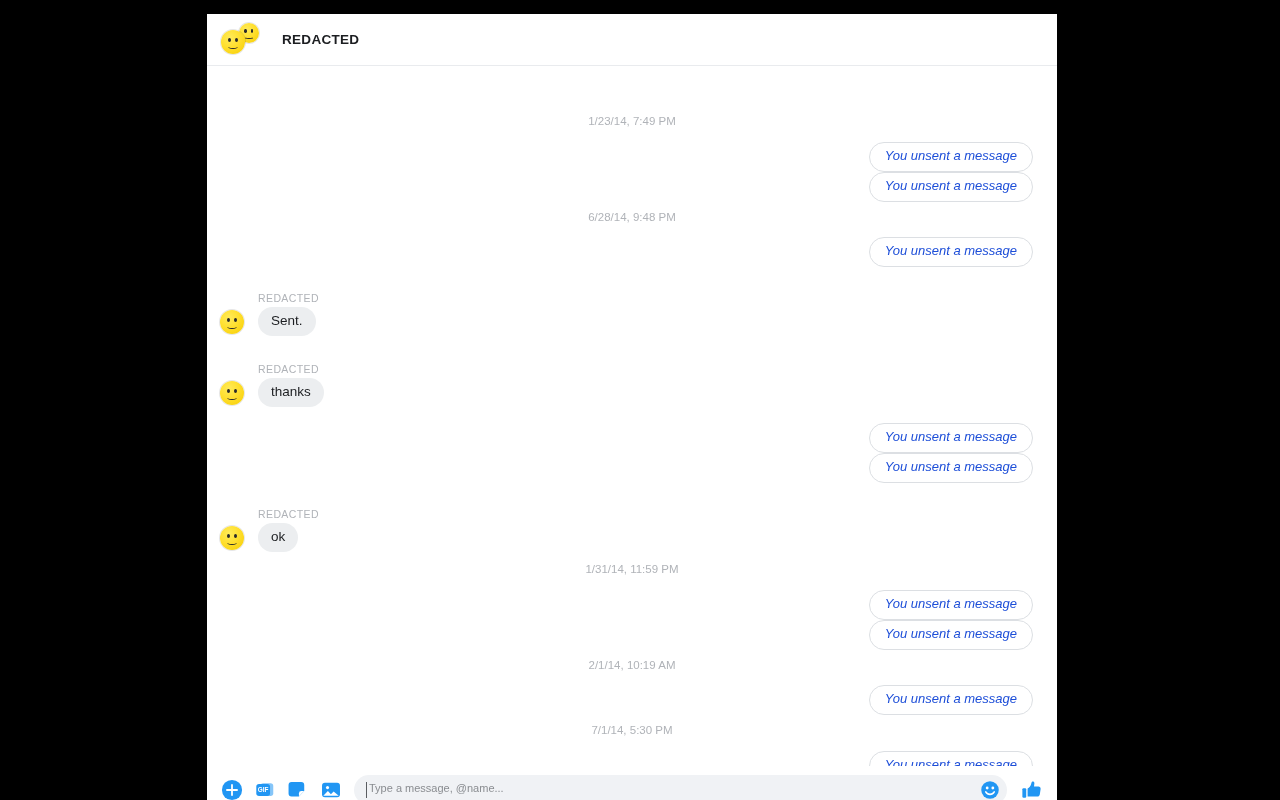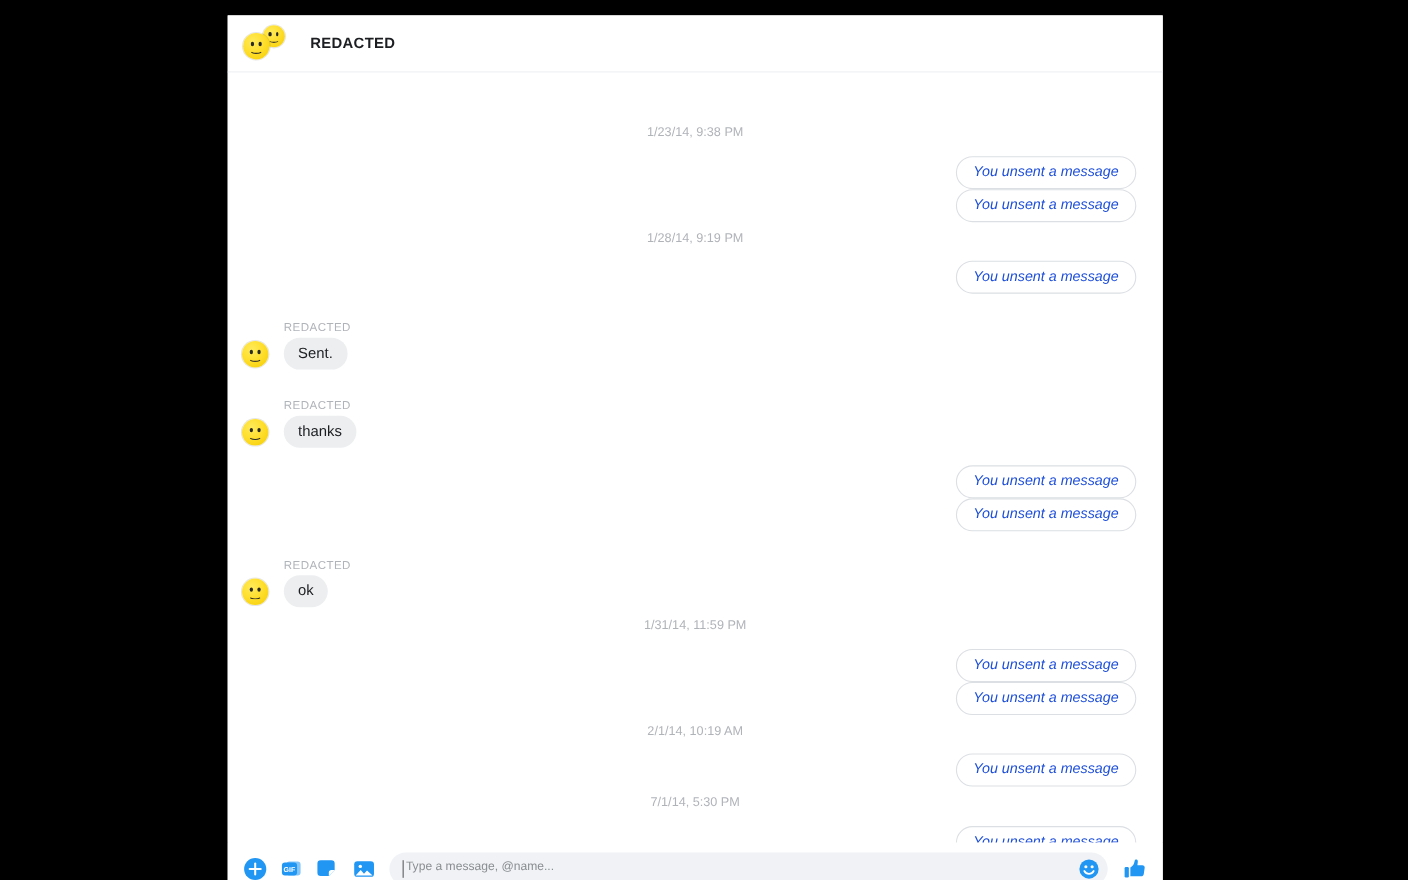--- a/index.html
+++ b/index.html
@@ -207,28 +207,28 @@
       <div class="face front">
         <span class="eye l"></span>
           <span class="eye r"></span>
           <span class="mouth"></span>
       </div>
     </div>
     <div id="header-title">REDACTED</div>
   </div>
 
   <div id="thread">
-      <div class="timestamp" style="position: absolute; left: 0px; right: 0px; top: 49px;">1/23/14, 9:38 PM</div>
+      <div class="timestamp" style="position: absolute; left: 0px; right: 0px; top: 49px;">1/23/14, 7:49 PM</div>
       <div class="row-out" style="position: absolute; left: 0px; right: 0px; top: 76px;">
         <div class="bubble-unsent">You unsent a message</div>
       </div>
       <div class="row-out" style="position: absolute; left: 0px; right: 0px; top: 106px;">
         <div class="bubble-unsent">You unsent a message</div>
       </div>
-      <div class="timestamp" style="position: absolute; left: 0px; right: 0px; top: 145px;">1/28/14, 9:19 PM</div>
+      <div class="timestamp" style="position: absolute; left: 0px; right: 0px; top: 145px;">6/28/14, 9:48 PM</div>
       <div class="row-out" style="position: absolute; left: 0px; right: 0px; top: 171px;">
         <div class="bubble-unsent">You unsent a message</div>
       </div>
       <div class="grp-in" style="position: absolute; left: 0px; right: 0px; top: 226px;">
         <div class="sender-name">REDACTED</div>
         <div class="row-in">
           <div class="avatar-small">
             <span class="eye l"></span>
             <span class="eye r"></span>
             <span class="mouth"></span>

